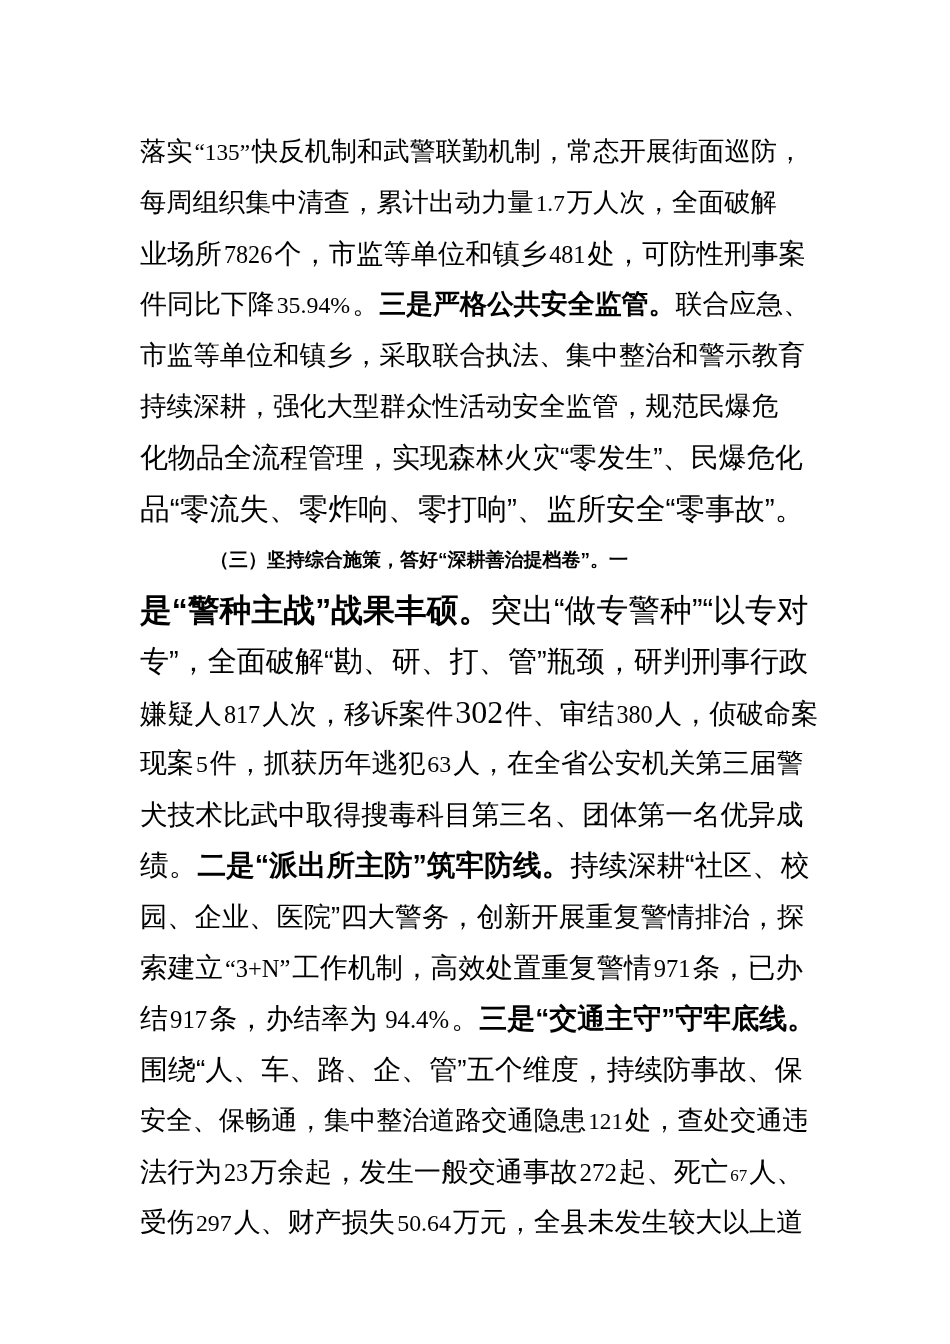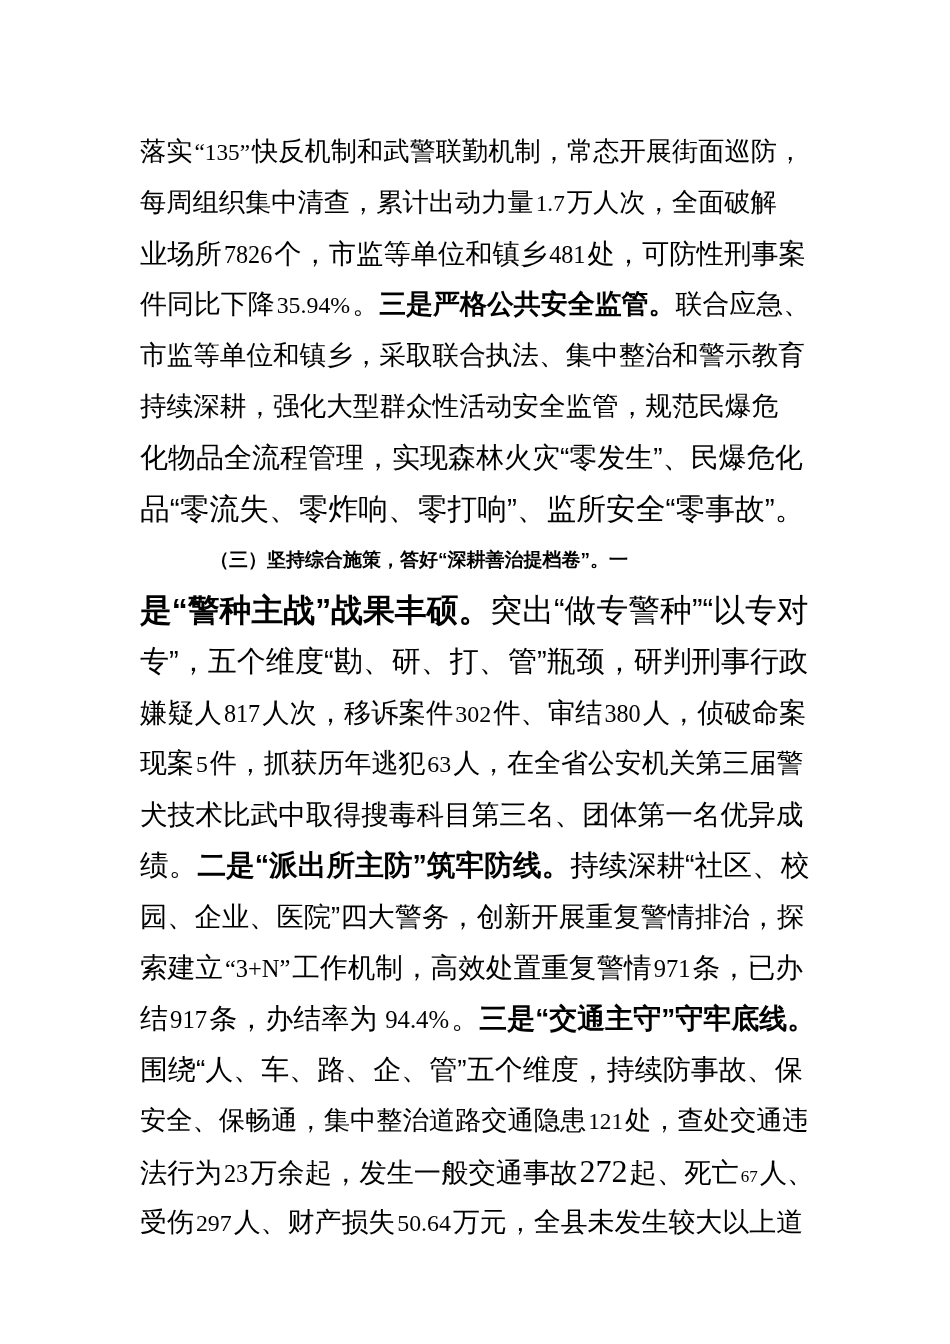--- a/index.html
+++ b/index.html
@@ -56,26 +56,26 @@
       <div class="line" style="font-size: 26.25px;"><span class="seg">落实</span><span class="seg num" style="font-size: 23.2312px;">“135”</span><span class="seg">快反机制和武警联勤机制，常态开展街面巡防，</span></div>
       <div class="line" style="font-size: 26.25px;"><span class="seg">每周组织集中清查，累计出动力量</span><span class="seg num" style="font-size: 23.2312px;">1.7</span><span class="seg">万人次，全面破解</span></div>
       <div class="line" style="font-size: 27.3px;"><span class="seg">业场所</span><span class="seg num" style="font-size: 24.1605px;">7826</span><span class="seg">个，市监等单位和镇乡</span><span class="seg num" style="font-size: 24.1605px;">481</span><span class="seg">处，可防性刑事案</span></div>
       <div class="line" style="font-size: 26.95px;"><span class="seg">件同比下降</span><span class="seg num" style="font-size: 23.8507px;">35.94%</span><span class="seg">。</span><span class="seg bold">三是严格公共安全监管。</span><span class="seg">联合应急、</span></div>
       <div class="line" style="font-size: 26.6px;"><span class="seg">市监等单位和镇乡，采取联合执法、集中整治和警示教育</span></div>
       <div class="line" style="font-size: 26.6px;"><span class="seg">持续深耕，强化大型群众性活动安全监管，规范民爆危</span></div>
       <div class="line" style="font-size: 28px;"><span class="seg">化物品全流程管理，实现森林火灾“零发生”、民爆危化</span></div>
       <div class="line" style="font-size: 29.75px;"><span class="seg">品“零流失、零炸响、零打响”、监所安全“零事故”。</span></div>
       <div class="line" style="font-size: 19px;"><span class="indent-2"></span><span class="seg bold">（三）坚持综合施策，答好“深耕善治提档卷”。一</span></div>
       <div class="line" style="font-size: 31.85px;"><span class="seg bold">是“警种主战”战果丰硕。</span><span class="seg">突出“做专警种”“以专对</span></div>
-      <div class="line" style="font-size: 29.05px;"><span class="seg">专”，五个维度“勘、研、打、管”瓶颈，研判刑事行政</span></div>
-      <div class="line" style="font-size: 27.3px;"><span class="seg">嫌疑人</span><span class="seg num" style="font-size: 24.1605px;">817</span><span class="seg">人次，移诉案件</span><span class="seg num" style="font-size: 24px;">302</span><span class="seg">件、审结</span><span class="seg num" style="font-size: 24.1605px;">380</span><span class="seg">人，侦破命案</span></div>
+      <div class="line" style="font-size: 29.05px;"><span class="seg">专”，全面破解“勘、研、打、管”瓶颈，研判刑事行政</span></div>
+      <div class="line" style="font-size: 27.3px;"><span class="seg">嫌疑人</span><span class="seg num" style="font-size: 24.1605px;">817</span><span class="seg">人次，移诉案件</span><span class="seg num" style="font-size: 32px;">302</span><span class="seg">件、审结</span><span class="seg num" style="font-size: 24.1605px;">380</span><span class="seg">人，侦破命案</span></div>
       <div class="line" style="font-size: 26.95px;"><span class="seg">现案</span><span class="seg num" style="font-size: 23.8507px;">5</span><span class="seg">件，抓获历年逃犯</span><span class="seg num" style="font-size: 23.8507px;">63</span><span class="seg">人，在全省公安机关第三届警</span></div>
       <div class="line" style="font-size: 27.65px;"><span class="seg">犬技术比武中取得搜毒科目第三名、团体第一名优异成</span></div>
       <div class="line" style="font-size: 28.7px;"><span class="seg">绩。</span><span class="seg bold">二是“派出所主防”筑牢防线。</span><span class="seg">持续深耕“社区、校</span></div>
       <div class="line" style="font-size: 27.3px;"><span class="seg">园、企业、医院”四大警务，创新开展重复警情排治，探</span></div>
       <div class="line" style="font-size: 27.65px;"><span class="seg">索建立</span><span class="seg num" style="font-size: 24.4702px;">“3+N”</span><span class="seg">工作机制，高效处置重复警情</span><span class="seg num" style="font-size: 24.4702px;">971</span><span class="seg">条，已办</span></div>
       <div class="line" style="font-size: 28px;"><span class="seg">结</span><span class="seg num" style="font-size: 24.78px;">917</span><span class="seg">条，办结率为</span><span class="seg num" style="font-size: 24.78px; margin-left: 6px;">94.4%</span><span class="seg">。</span><span class="seg bold">三是“交通主守”守牢底线。</span></div>
       <div class="line" style="font-size: 28px;"><span class="seg">围绕“人、车、路、企、管”五个维度，持续防事故、保</span></div>
       <div class="line" style="font-size: 26.25px;"><span class="seg">安全、保畅通，集中整治道路交通隐患</span><span class="seg num" style="font-size: 23.2312px;">121</span><span class="seg">处，查处交通违</span></div>
-      <div class="line" style="font-size: 27.3px;"><span class="seg">法行为</span><span class="seg num" style="font-size: 24.1605px;">23</span><span class="seg">万余起，发生一般交通事故</span><span class="seg num" style="font-size: 32px;">272</span><span class="seg">起、死亡</span><span class="seg num" style="font-size: 17px;">67</span><span class="seg">人、</span></div>
+      <div class="line" style="font-size: 27.3px;"><span class="seg">法行为</span><span class="seg num" style="font-size: 24.1605px;">23</span><span class="seg">万余起，发生一般交通事故</span><span class="seg num" style="font-size: 25px;">272</span><span class="seg">起、死亡</span><span class="seg num" style="font-size: 17px;">67</span><span class="seg">人、</span></div>
       <div class="line" style="font-size: 26.95px;"><span class="seg">受伤</span><span class="seg num" style="font-size: 23.8507px;">297</span><span class="seg">人、财产损失</span><span class="seg num" style="font-size: 23.8507px;">50.64</span><span class="seg">万元，全县未发生较大以上道</span></div>
     </div>
 </div>
 
 </body></html>

